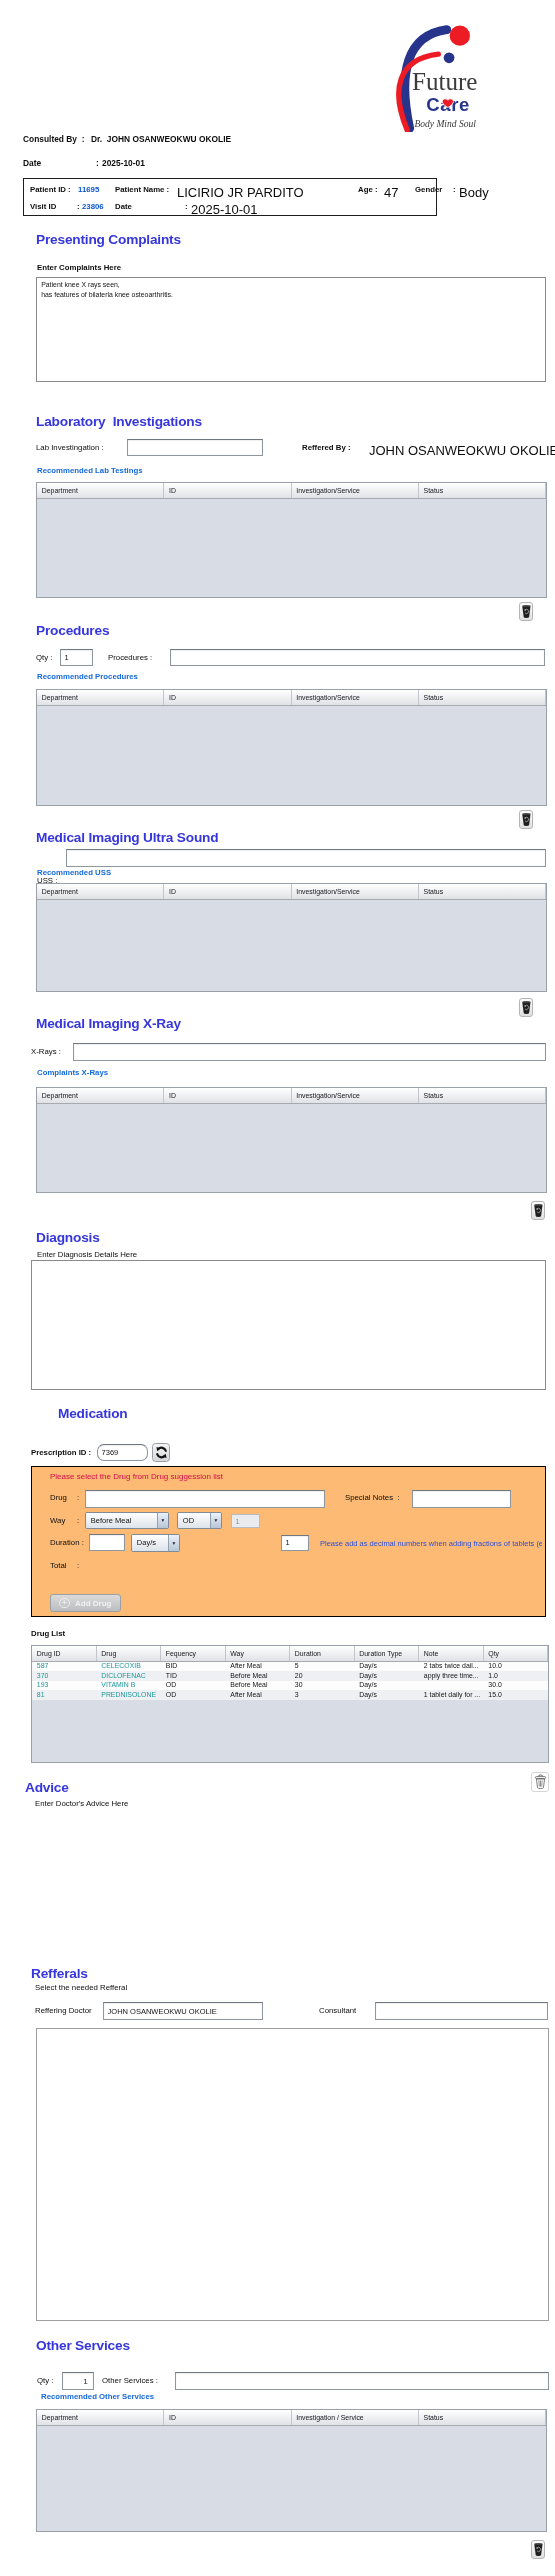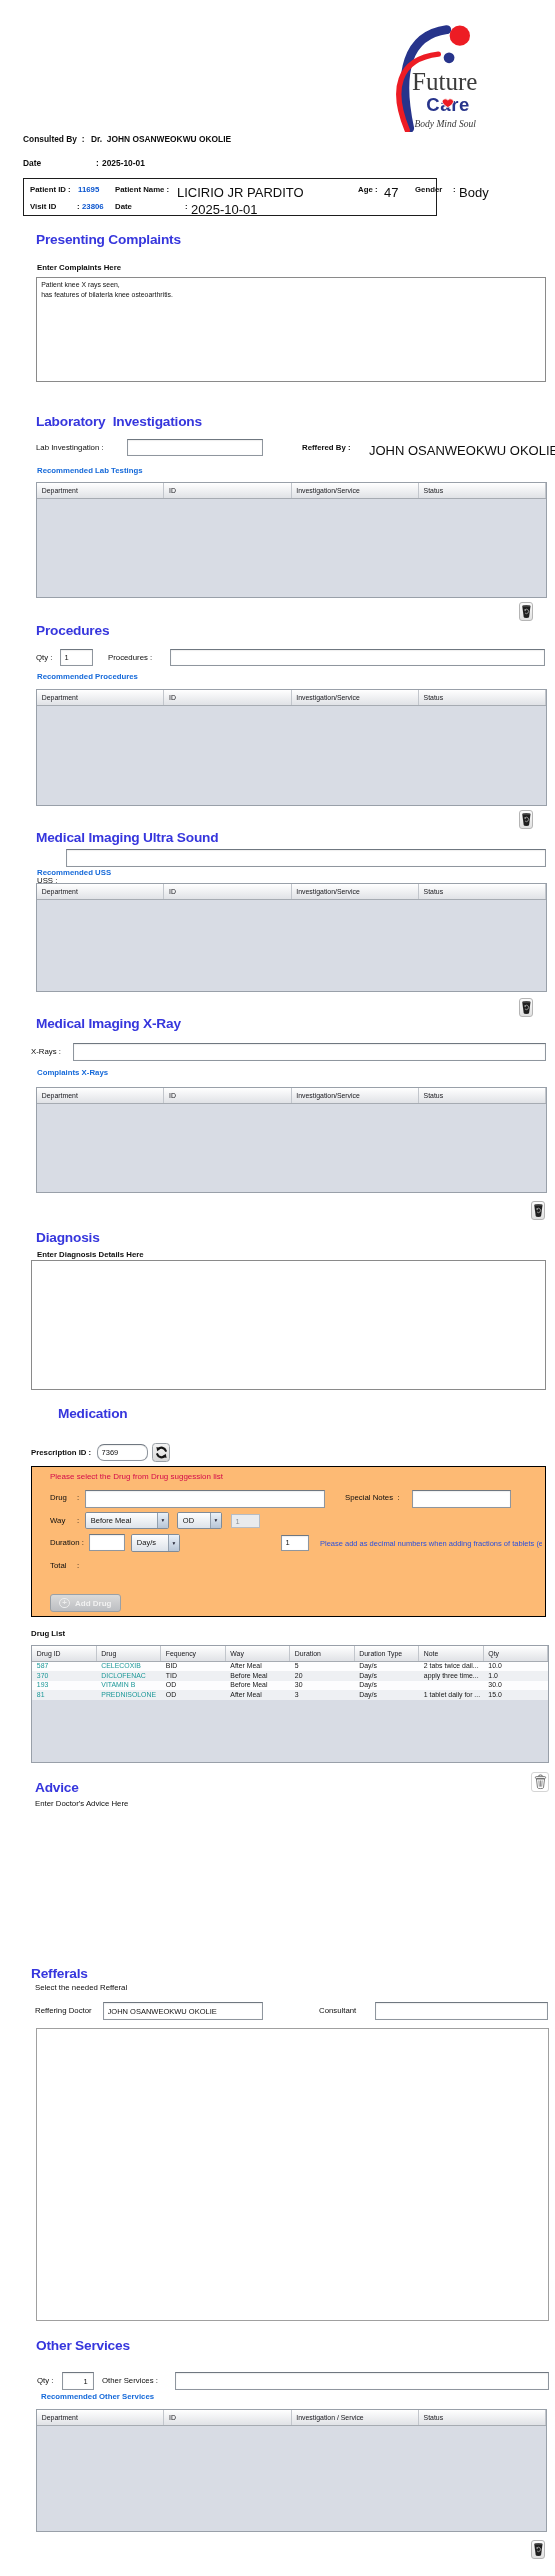--- a/index.html
+++ b/index.html
@@ -177,21 +177,21 @@
   <button class="trash-btn" style="left:531px; top:1201px;">
     <svg viewBox="0 0 20 26" width="10.8" height="14.3">
         <ellipse cx="10" cy="4" rx="8" ry="2.6" fill="#4a4a4a"></ellipse>
         <path d="M2.5 5 L5 24 q0.3 1.8 5 1.8 t5 -1.8 L17.5 5 Z" fill="#1f1f1f"></path>
         <path d="M7 11 a4 4 0 1 1 0.5 5.5" stroke="#cfcfcf" stroke-width="1.2" fill="none"></path>
         <path d="M5.8 10 l3 0.5 -0.8 2.6 z" fill="#cfcfcf"></path>
       </svg>
   </button>
 
   <div class="h1" style="left:36px; top:1230px;">Diagnosis</div>
-  <span class="lbl" style="left:37px; top:1250px;font-weight:bold;">Enter Diagnosis Details Here</span>
+  <span class="lbl" style="left:37px; top:1250px;">Enter Diagnosis Details Here</span>
   <textarea class="inp" style="left: 31px; top: 1260px; width: 515px; height: 130px;"></textarea>
 
   <div class="h1" style="left:36px; top:1406px;padding-left:22px;">Medication</div>
   <span class="lbl b" style="left:31px; top:1448px;">Prescription ID :</span>
   <input class="inp" style="left: 97px; top: 1444px; width: 51px; height: 16.7px; border-radius: 7px;" value="7369">
   <button class="iconbtn" style="left:152px; top:1443px;">
     <svg viewBox="0 0 26 26" width="13" height="13">
       <path d="M21.5 9.5 A9 9 0 0 0 6.5 6.2" fill="none" stroke="#141414" stroke-width="4.6" stroke-linecap="round"></path>
       <polygon points="2.8,2.0 10.6,4.3 4.4,10.4" fill="#141414"></polygon>
       <path d="M4.5 16.5 A9 9 0 0 0 19.5 19.8" fill="none" stroke="#141414" stroke-width="4.6" stroke-linecap="round"></path>
@@ -296,21 +296,21 @@
     <svg viewBox="0 0 24 28" width="13" height="15.5">
       <path d="M8 4.5 q0 -3 4 -3 t4 3" fill="none" stroke="#555" stroke-width="1.6"></path>
       <rect x="2.5" y="4.5" width="19" height="3.4" rx="1.7" fill="#fff" stroke="#555" stroke-width="1.4"></rect>
       <path d="M4.5 9 L6.5 25 q0 1.6 5.5 1.6 t5.5 -1.6 L19.5 9 Z" fill="#fff" stroke="#555" stroke-width="1.4"></path>
       <path d="M9 11.5 L9.8 23" stroke="#555" stroke-width="1.2"></path>
         <path d="M12 11.5 L12 23" stroke="#555" stroke-width="1.2"></path>
         <path d="M15 11.5 L14.2 23" stroke="#555" stroke-width="1.2"></path>
     </svg>
   </button>
 
-  <div class="h1" style="left:35px; top:1780px;">Advice</div>
+  <div class="h1" style="left:25px; top:1780px;">Advice</div>
   <span class="lbl" style="left:35px; top:1799px;">Enter Doctor's Advice Here</span>
 
   <div class="h1" style="left:31px; top:1966px;">Refferals</div>
   <span class="lbl" style="left:35px; top:1983px;">Select the needed Refferal</span>
   <span class="lbl" style="left:35px; top:2006px;">Reffering Doctor</span>
   <input class="inp" style="left: 103px; top: 2002px; width: 160px; height: 18px;" value="JOHN OSANWEOKWU OKOLIE">
   <span class="lbl" style="left:319px; top:2006px;">Consultant</span>
   <input class="inp" style="left: 375px; top: 2002px; width: 173px; height: 18px;" value="">
   <div class="refbox" style="left:36px; top:2028px; width:513px; height:293px;"></div>
 

